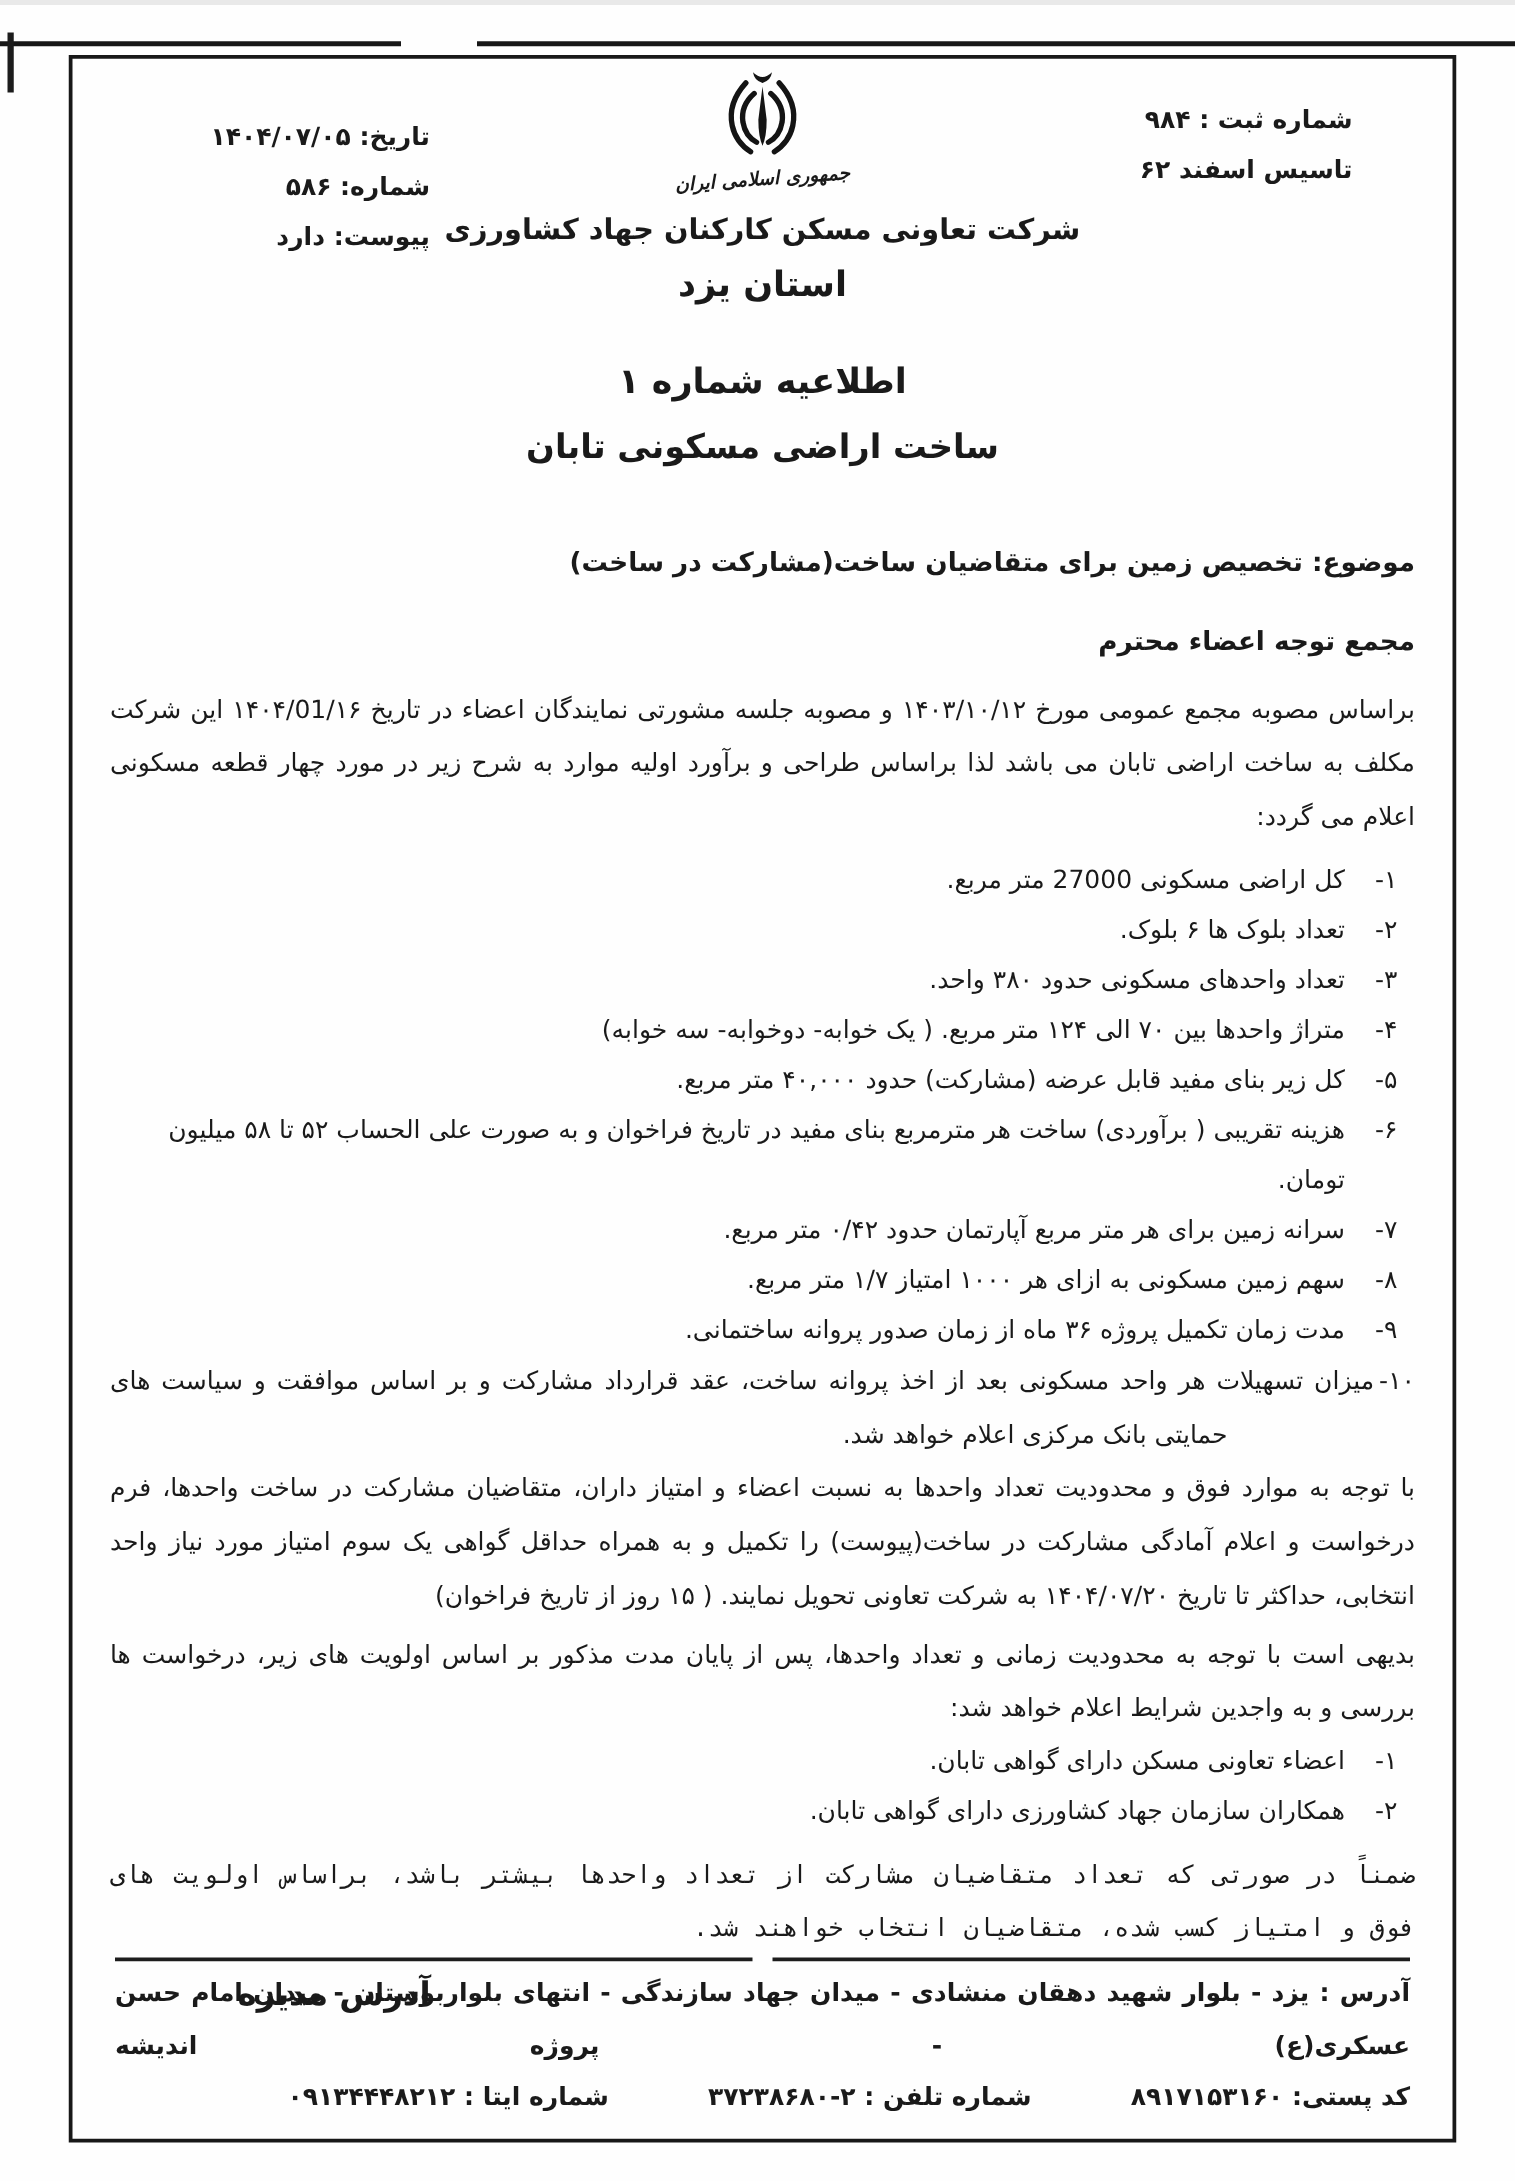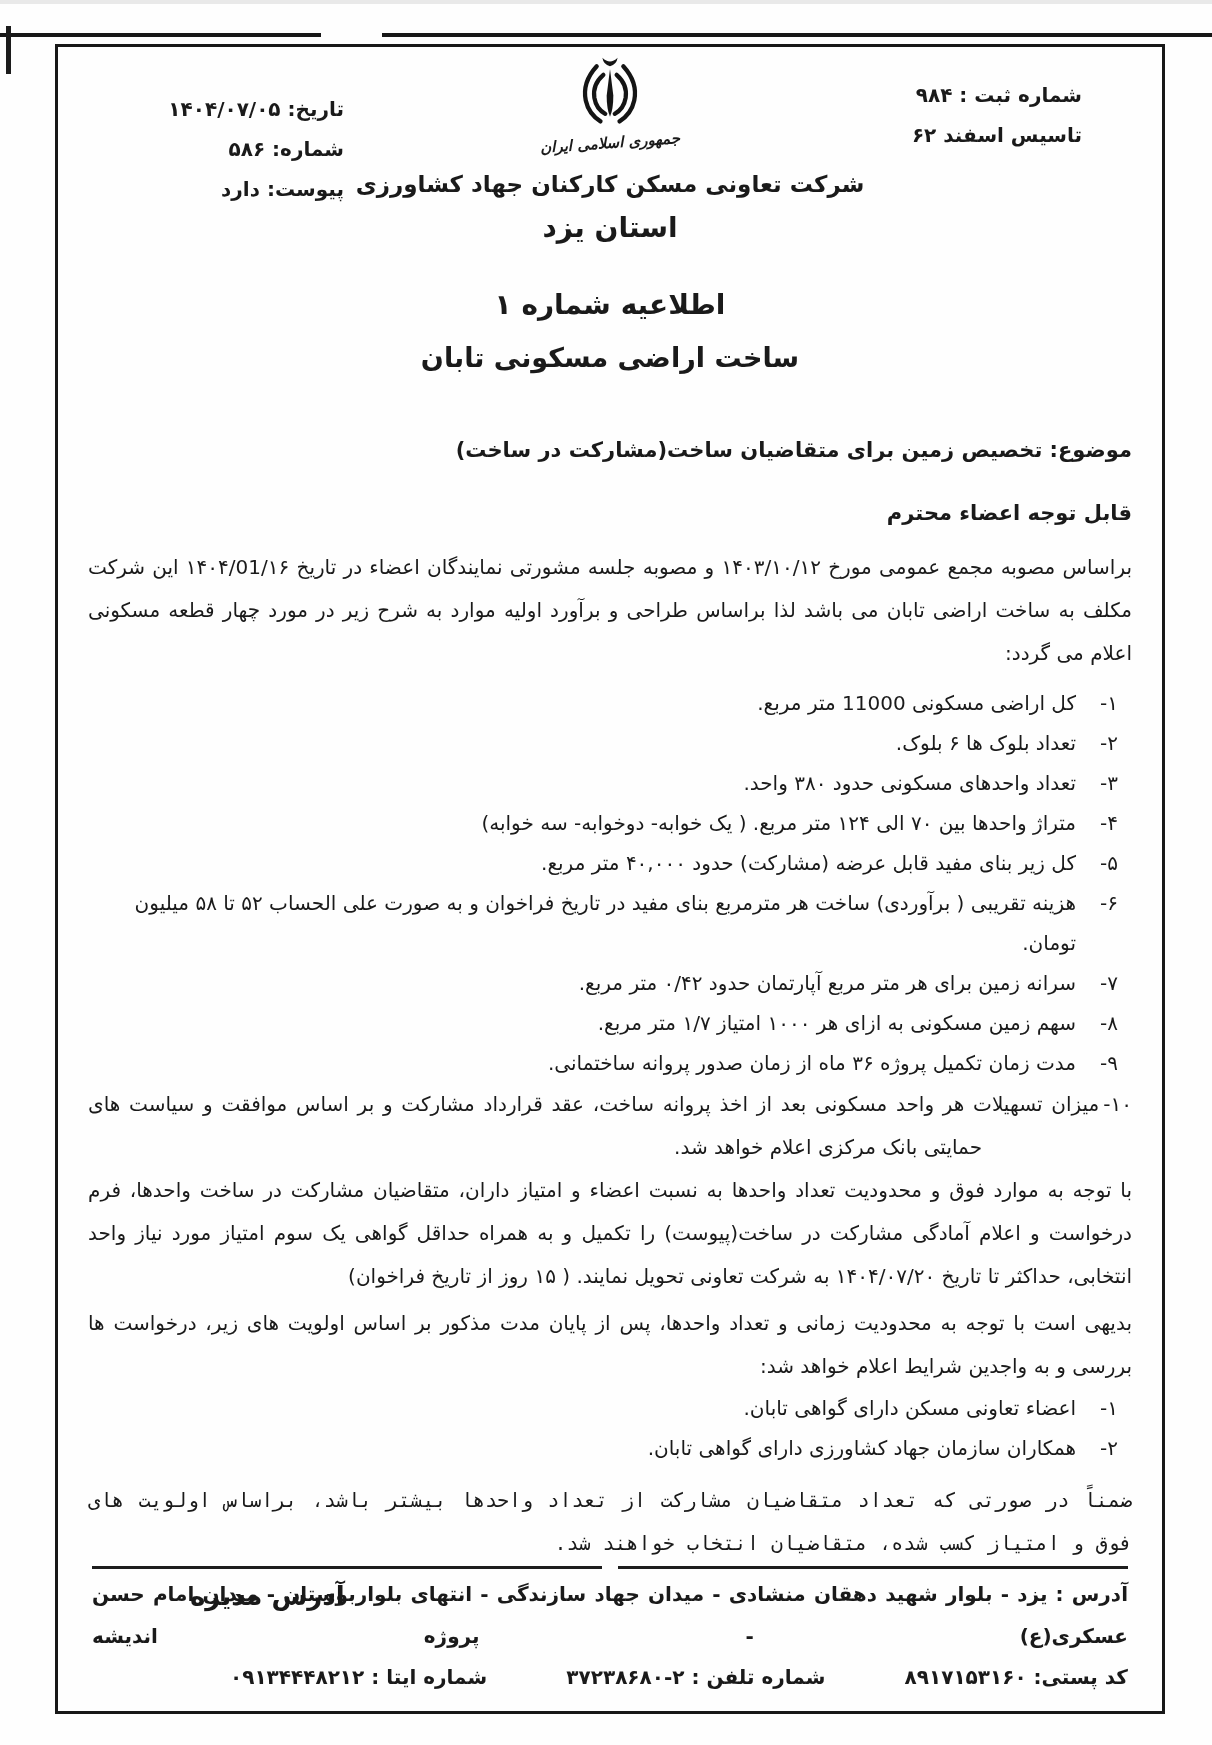--- a/index.html
+++ b/index.html
@@ -161,28 +161,28 @@
       </div>
     </header>
 
     <div class="company">شرکت تعاونی مسکن کارکنان جهاد کشاورزی</div>
     <div class="province">استان یزد</div>
 
     <h1 class="announce">اطلاعیه شماره ۱</h1>
     <h2 class="project">ساخت اراضی مسکونی تابان</h2>
 
     <div class="subject">موضوع: تخصیص زمین برای متقاضیان ساخت(مشارکت در ساخت)</div>
-    <div class="salutation">قابل توجه اعضاء محترم</div>
+    <div class="salutation">مجمع توجه اعضاء محترم</div>
 
     <p class="para intro">براساس مصوبه مجمع عمومی مورخ ۱۴۰۳/۱۰/۱۲ و مصوبه جلسه مشورتی نمایندگان اعضاء در تاریخ ۱۴۰۴/01/۱۶ این شرکت مکلف به ساخت اراضی تابان می باشد لذا براساس طراحی و برآورد اولیه موارد به شرح زیر در مورد چهار قطعه مسکونی اعلام می گردد:</p>
 
     <div class="doc-list">
       <div class="doc-item">
         <span class="item-num">۱-</span>
-        <span class="item-text">کل اراضی مسکونی 11000 متر مربع.</span>
+        <span class="item-text">کل اراضی مسکونی 27000 متر مربع.</span>
       </div>
       <div class="doc-item">
         <span class="item-num">۲-</span>
         <span class="item-text">تعداد بلوک ها ۶ بلوک.</span>
       </div>
       <div class="doc-item">
         <span class="item-num">۳-</span>
         <span class="item-text">تعداد واحدهای مسکونی حدود ۳۸۰ واحد.</span>
       </div>
       <div class="doc-item">

